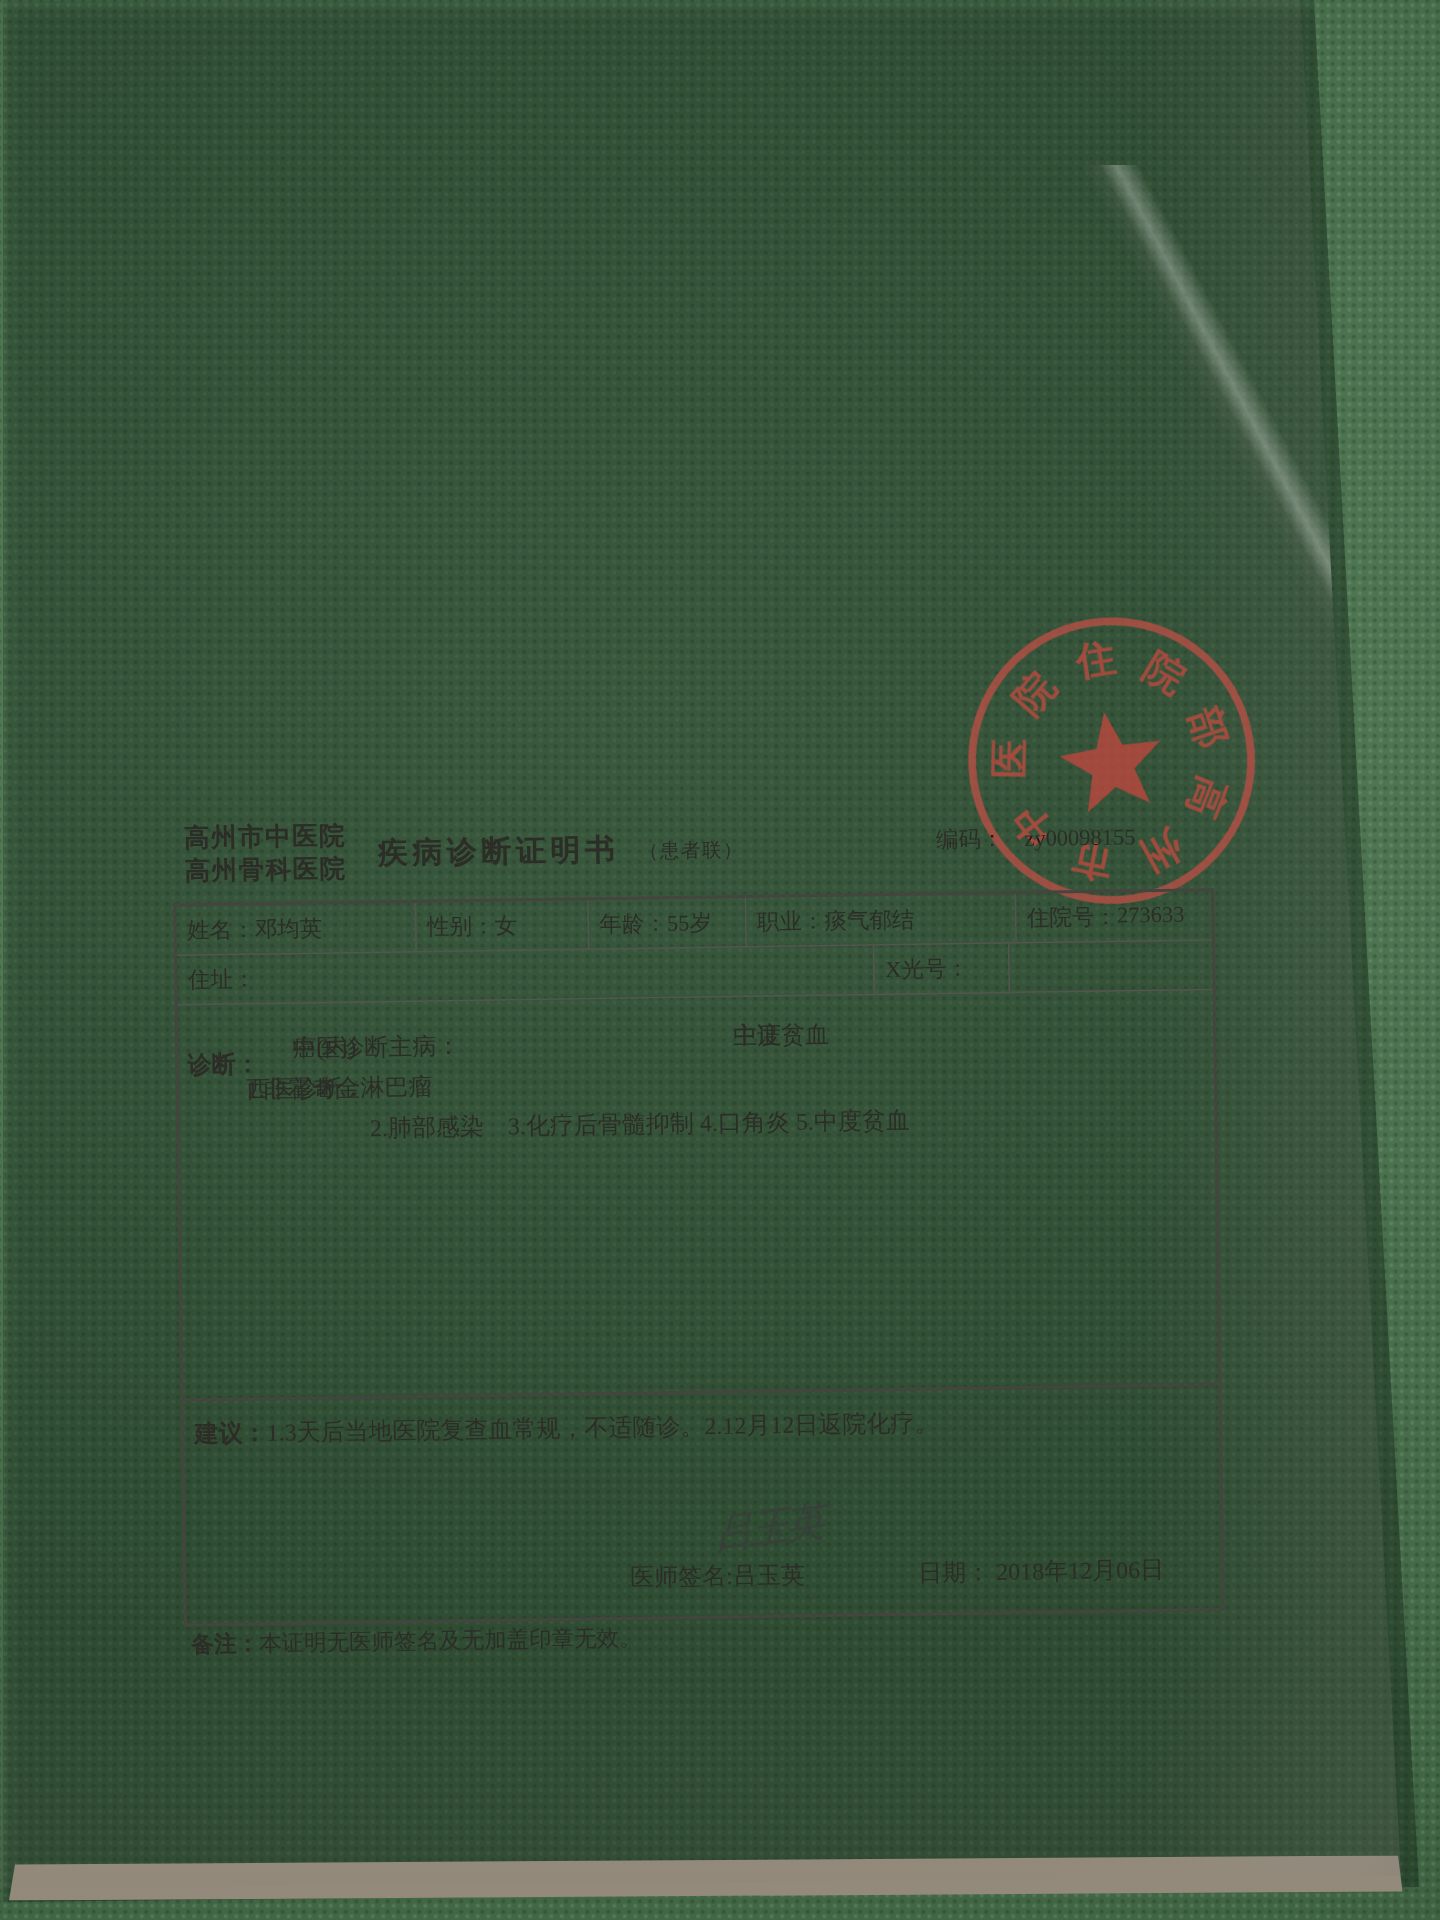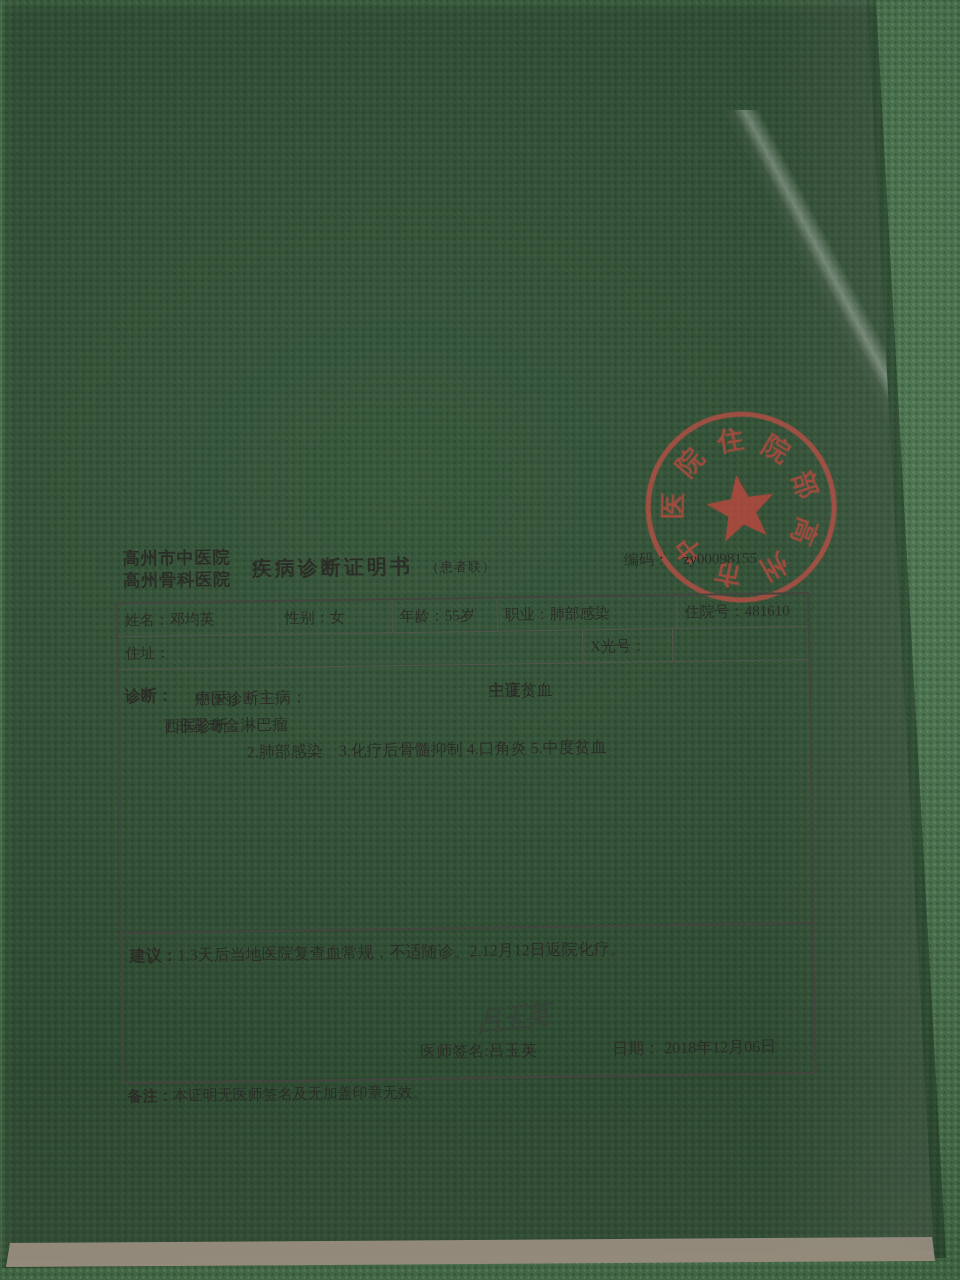--- a/index.html
+++ b/index.html
@@ -135,40 +135,40 @@
         <div class="cell bb br" style="left:160px;top:0;width:115px;height:33px;">
           <span class="lbl-n">性别：</span>
             <span>女</span>
         </div>
         <div class="cell bb br" style="left:275px;top:0;width:105px;height:33px;">
           <span class="lbl-n">年龄：</span>
             <span>55岁</span>
         </div>
         <div class="cell bb br" style="left:380px;top:0;width:180px;height:33px;">
           <span class="lbl-n">职业：</span>
-            <span>肺部感染</span>
+            <span>痰气郁结</span>
         </div>
         <div class="cell bb" style="left:560px;top:0;width:130px;height:33px;">
           <span class="lbl-n">住院号：</span>
-            <span>481610</span>
+            <span>273633</span>
         </div>
 
         <div class="cell bb br" style="left:0;top:33px;width:465px;height:33px;">
           <span class="lbl-n">住址：</span>
             <span></span>
         </div>
         <div class="cell bb br" style="left:465px;top:33px;width:90px;height:33px;">
           <span class="lbl-n">X光号：</span>
         </div>
         <div class="cell bb" style="left:555px;top:33px;width:135px;height:33px;">
           <span></span>
         </div>
 
         <div class="diag-box">
-          <span class="lbl" style="left:6px;top:18px;">诊断：</span>
+          <span class="lbl" style="left:6px;top:32px;">诊断：</span>
           <span style="left:76px;top:22px;">
             <span>中医诊断主病：</span>
               <span>癌(内)</span>
           </span>
           <span style="left:370px;top:18px;">
             <span>主证：</span>
               <span>中度贫血</span>
           </span>
           <span style="left:45px;top:49px;">
             <span>西医诊断：</span>

